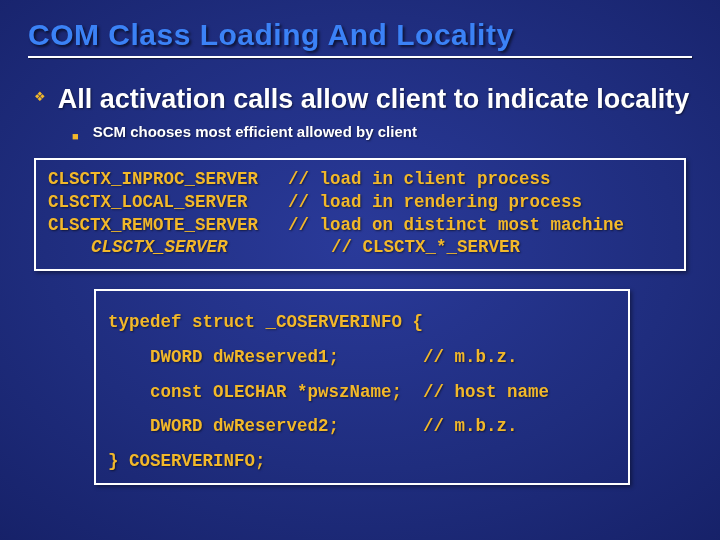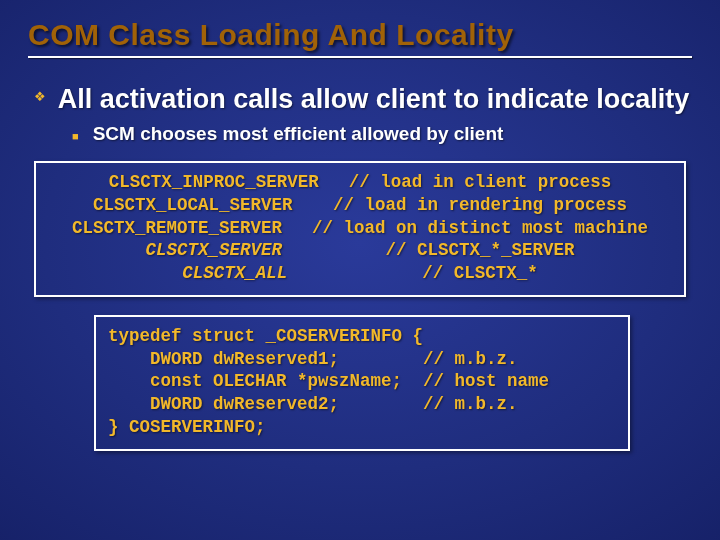--- a/index.html
+++ b/index.html
@@ -17,21 +17,21 @@
   .slide {
     position: relative;
     width: 100%;
     height: 100%;
     box-sizing: border-box;
     padding: 18px 28px 20px 28px;
   }
   .title {
     font-size: 30px;
     font-weight: bold;
-    color: #a16207;
+    color: #3b82f6;
     text-shadow: 2px 2px 3px rgba(0,0,0,0.6);
     margin: 0 0 4px 0;
     letter-spacing: 0.5px;
   }
   .title-underline {
     width: 100%;
     height: 2px;
     background: #fff;
     margin-bottom: 26px;
     box-shadow: 1px 1px 1px rgba(0,0,0,0.5);
@@ -62,21 +62,21 @@
     margin-bottom: 16px;
   }
   .bullet-l2 .b-icon {
     color: #f2b82a;
     font-size: 11px;
     margin-right: 14px;
     margin-top: 7px;
     flex-shrink: 0;
   }
   .bullet-l2 .b-text {
-    font-size: 19px;
+    font-size: 15px;
     font-weight: bold;
     color: #fff;
     text-shadow: 1px 1px 2px rgba(0,0,0,0.5);
   }
   .code-box {
     border: 2px solid #fff;
     padding: 8px 12px 10px 12px;
     font-family: "Courier New", Courier, monospace;
     font-weight: bold;
     color: #f2b82a;
@@ -88,30 +88,31 @@
   .code-box-1 {
     margin: 0 6px 18px 6px;
   }
   .code-box-2 {
     margin: 0 62px 0 66px;
     font-size: 17.5px;
   }
   .code-row {
     display: flex;
     white-space: pre;
-    justify-content: center;
   }
   .code-col-l {
     min-width: 240px;
   }
   .italic {
     font-style: italic;
+    margin-left: 43px;
   }
   .struct-line {
     white-space: pre;
+    margin-top: 12px;
   }
 </style>
 </head>
 <body>
 
 <div class="slide">
 
   <h1 class="title">COM Class Loading And Locality</h1>
   <div class="title-underline"></div>
 
@@ -135,24 +136,20 @@
       <span>// load in rendering process</span>
     </div>
     <div class="code-row">
       <span class="code-col-l">CLSCTX_REMOTE_SERVER</span>
       <span>// load on distinct most machine</span>
     </div>
     <div class="code-row">
       <span class="code-col-l italic">CLSCTX_SERVER</span>
       <span>// CLSCTX_*_SERVER</span>
     </div>
-    <div class="code-row">
-      <span class="code-col-l italic">CLSCTX_ALL</span>
-      <span>// CLSCTX_*</span>
-    </div>
   </div>
 
   <div class="code-box code-box-2">
     <div class="struct-line">typedef struct _COSERVERINFO {</div>
     <div class="struct-line">    DWORD dwReserved1;        // m.b.z.</div>
     <div class="struct-line">    const OLECHAR *pwszName;  // host name</div>
     <div class="struct-line">    DWORD dwReserved2;        // m.b.z.</div>
     <div class="struct-line">} COSERVERINFO;</div>
   </div>
 

